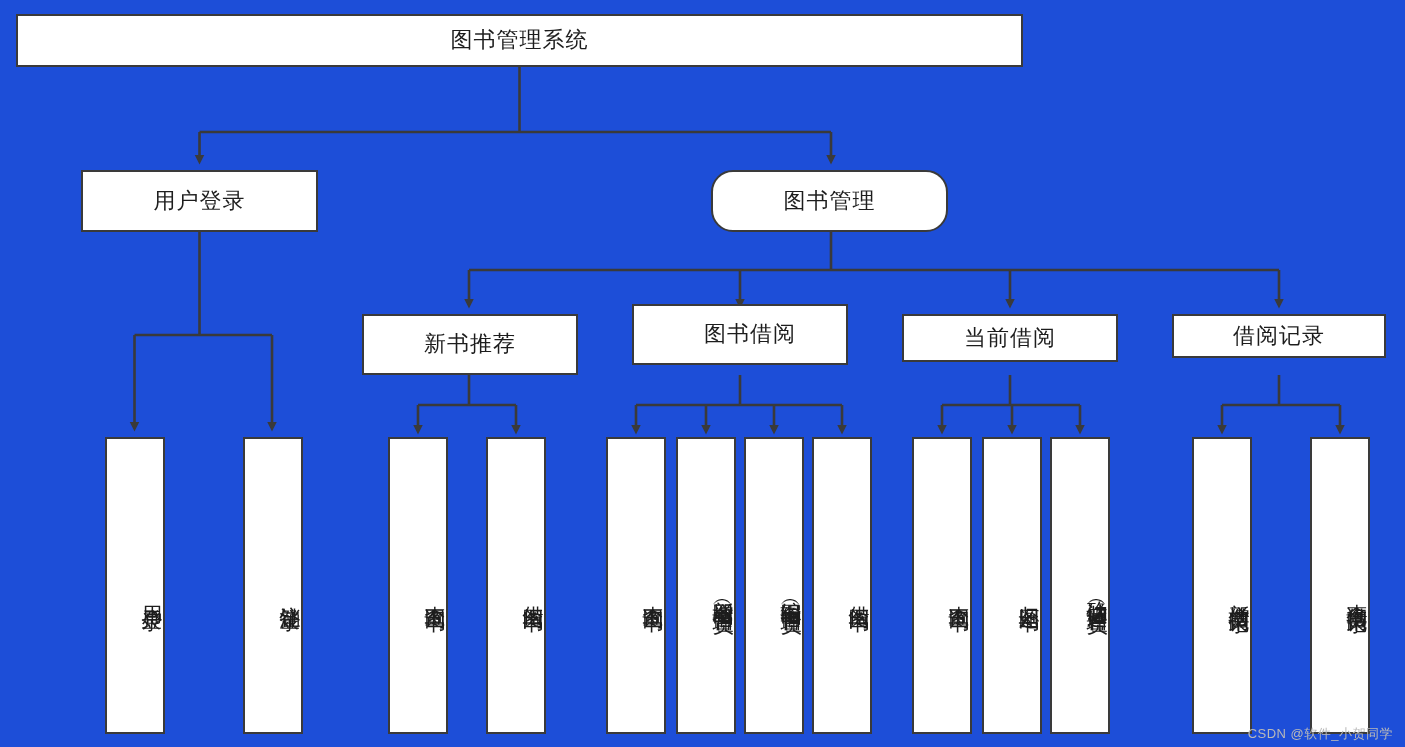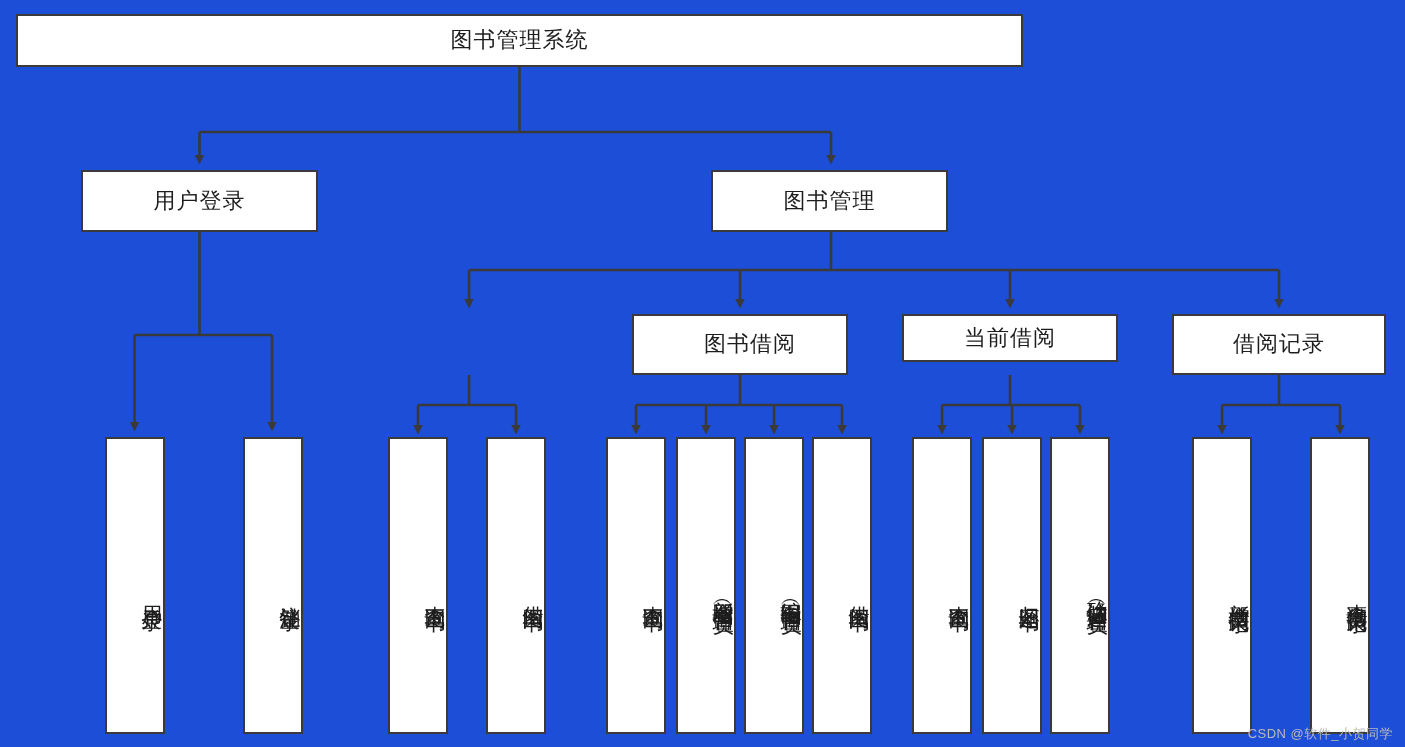--- a/index.html
+++ b/index.html
@@ -140,31 +140,34 @@
     </g>
   </svg>
 
   <div class="node horiz" style="left:16px;top:14px;width:1007px;height:53px;">
     <span>图书管理系统</span>
   </div>
 
   <div class="node horiz" style="left:81px;top:170px;width:237px;height:62px;">
     <span>用户登录</span>
   </div>
-  <div class="node horiz" style="left:711px;top:170px;width:237px;height:62px;">
+  <div class="node horiz" style="left:711px;top:170px;width:237px;height:62px;border-radius:22px;">
     <span>图书管理</span>
   </div>
 
-  <div class="node horiz" style="left:632px;top:314px;width:216px;height:61px;padding-left:20px;">
+  <div class="node horiz" style="left:362px;top:314px;width:216px;height:61px;">
+    <span>新书推荐</span>
+  </div>
+  <div class="node horiz" style="left:632px;top:304px;width:216px;height:61px;padding-left:20px;">
     <span>图书借阅</span>
   </div>
   <div class="node horiz" style="left:902px;top:314px;width:216px;height:48px;">
     <span>当前借阅</span>
   </div>
-  <div class="node horiz" style="left:1172px;top:314px;width:214px;height:61px;">
+  <div class="node horiz" style="left:1172px;top:314px;width:214px;height:44px;">
     <span>借阅记录</span>
   </div>
 
   <div class="node vert" style="left:105px;top:437px;width:60px;height:297px;">
     <span>用户登录</span>
   </div>
   <div class="node vert" style="left:243px;top:437px;width:60px;height:297px;">
     <span>注销登录</span>
   </div>
 

